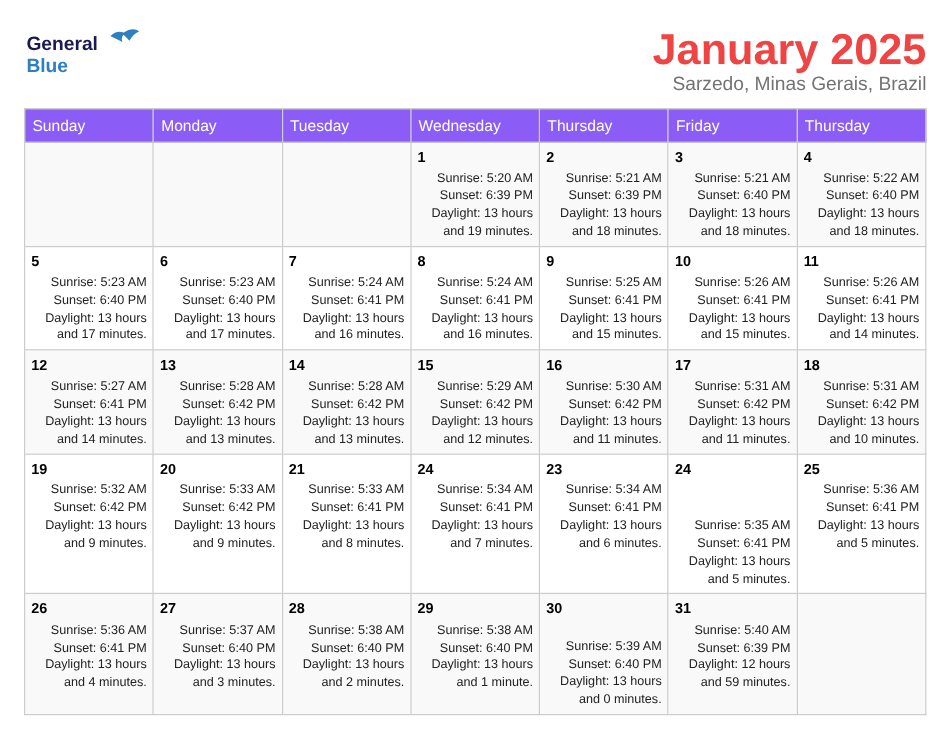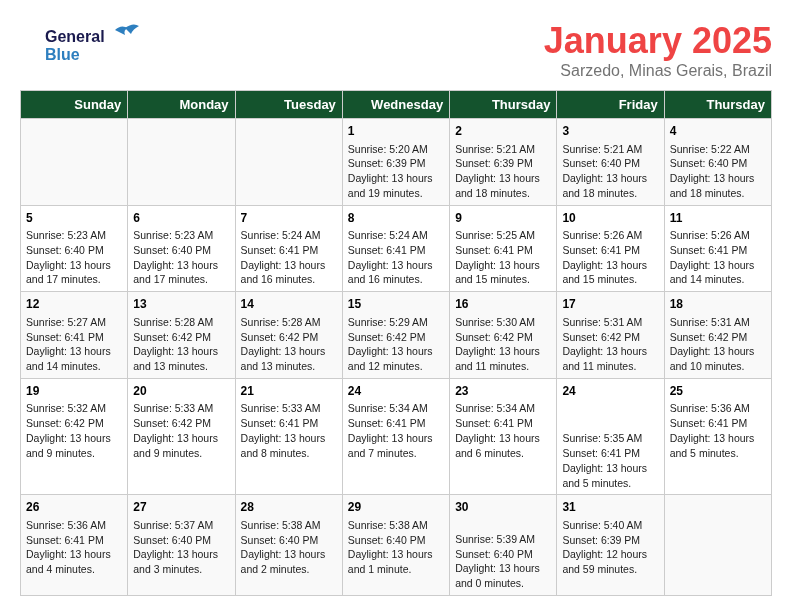--- a/index.html
+++ b/index.html
@@ -13,46 +13,45 @@
     .header-area {
       display: flex;
       justify-content: space-between;
       align-items: flex-start;
       margin-bottom: 10px;
     }
     .logo {
       display: flex;
       flex-direction: column;
       align-items: flex-start;
-      margin-left: 23px;
     }
     .title-area {
       text-align: right;
     }
     .calendar-title {
       font-size: 36px;
       font-weight: bold;
       color: #ef4444;
     }
     .calendar-subtitle {
       font-size: 16px;
       color: #737373;
     }
     table {
       width: 100%;
       border-collapse: collapse;
       table-layout: fixed;
     }
     thead th {
-      background-color: #14532d;
+      background-color: #8b5cf6;
       color: white;
-      text-align: right;
+      text-align: left;
       padding: 6px 6px;
       font-size: 13px;
-      font-weight: bold;
+      font-weight: normal;
       border: 1px solid #ccc;
     }
     tbody td {
       vertical-align: top;
       border: 1px solid #ccc;
       padding: 4px 5px;
       font-size: 11px;
       line-height: 1.4;
       height: 85px;
       background: #fff;
@@ -61,20 +60,21 @@
       background-color: #f9f9f9;
     }
     .day-num {
       font-weight: bold;
       font-size: 12px;
       margin-bottom: 2px;
     }
     .day-info {
       font-size: 10.5px;
       color: #222;
+      text-align: right;
     }
   </style>
 </head>
 <body>
 
 <div class="header-area">
   <div class="logo">
     <svg width="100" height="50" viewBox="0 0 100 50">
       <text x="2" y="22" font-family="Arial" font-size="16" font-weight="bold" fill="#1a1a4e">General</text>
       <text x="2" y="40" font-family="Arial" font-size="16" font-weight="bold" fill="#2e7fbf">Blue</text>

